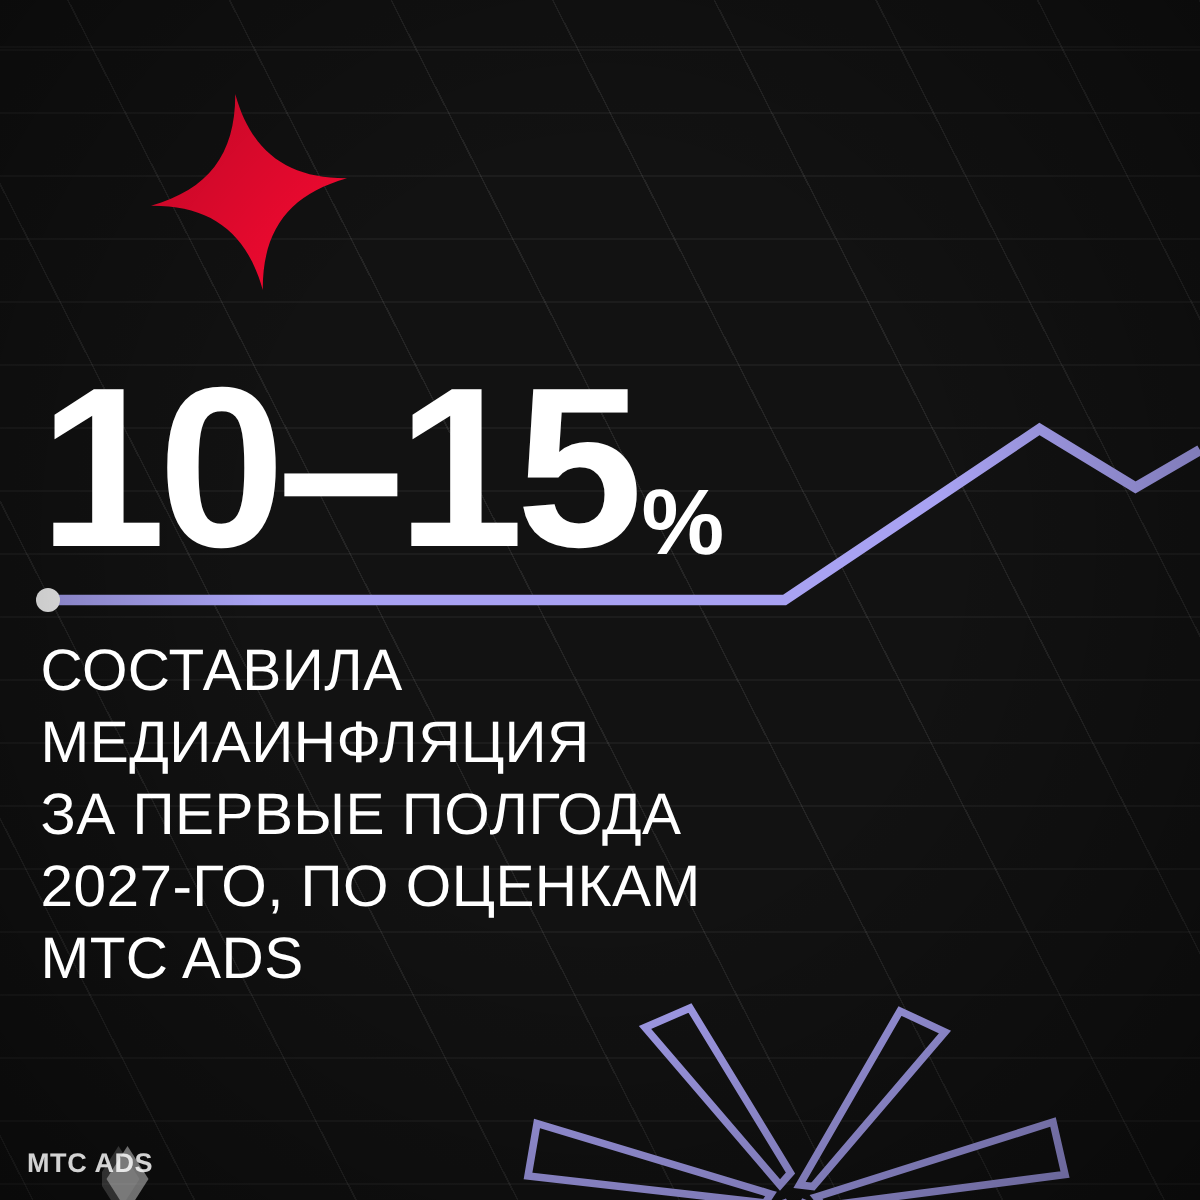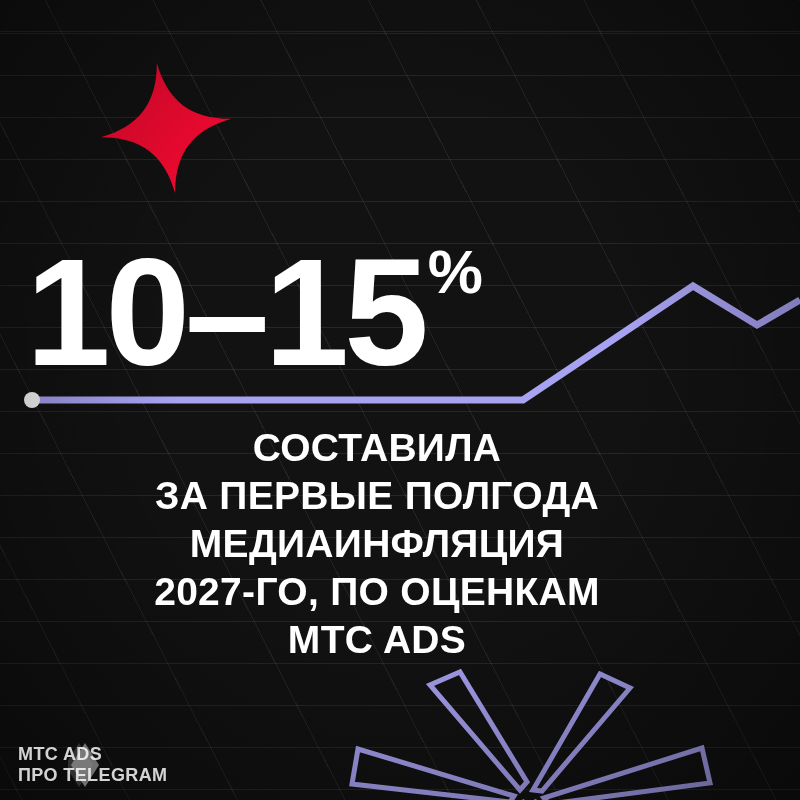--- a/index.html
+++ b/index.html
@@ -68,21 +68,21 @@
     position:absolute;
     left:330px; top:650px;
     width:400px; height:150px;
   }
 
   
   #figure-block {
     position:absolute;
     left:26px; top:248px;
     display:flex;
-    align-items:flex-start;
+    align-items:flex-end;
   }
   #figure-value {
     font-size:152px;
     line-height:0.85;
     font-weight:bold;
     letter-spacing:-5px;
     color:#ffffff;
   }
   #figure-unit {
     font-size:62px;
@@ -98,25 +98,24 @@
   
   #headline {
     position:absolute;
     left:27px; top:424px;
     width:700px;
   }
   #headline .hl-line {
     display:block;
     font-size:39px;
     line-height:48px;
-    font-weight:bold;
+    font-weight:normal;
     letter-spacing:0.3px;
     color:#ffffff;
     white-space:nowrap;
-    text-align:center;
   }
 
   
   #watermark {
     position:absolute;
     left:18px; bottom:14px;
     display:flex;
     align-items:center;
     gap:0px;
   }
@@ -170,30 +169,29 @@
 
   <div class="bg-vignette"></div>
 
   <div id="figure-block">
     <span id="figure-value">10–15</span>
     <span id="figure-unit">%</span>
   </div>
 
   <div id="headline">
     <span class="hl-line">СОСТАВИЛА</span>
+    <span class="hl-line">МЕДИАИНФЛЯЦИЯ</span>
     <span class="hl-line">ЗА ПЕРВЫЕ ПОЛГОДА</span>
-    <span class="hl-line">МЕДИАИНФЛЯЦИЯ</span>
     <span class="hl-line">2027-ГО, ПО ОЦЕНКАМ</span>
     <span class="hl-line">MTC ADS</span>
   </div>
 
   <div id="watermark">
     <svg id="watermark-logo" viewBox="0 0 34 46">
       <path d="M17 1 L31 23 L17 45 L3 23 Z" fill="rgba(255,255,255,0.75)"></path>
       <path d="M11 1 L25 23 L11 45 L-3 23 Z" fill="rgba(255,255,255,0.28)"></path>
     </svg>
     <div id="watermark-text">
       <span class="wm-line">MTC ADS</span>
-      <span class="wm-line">ПРО TELEGRAM</span>
     </div>
   </div>
 
 </div>
 
 </body></html>

